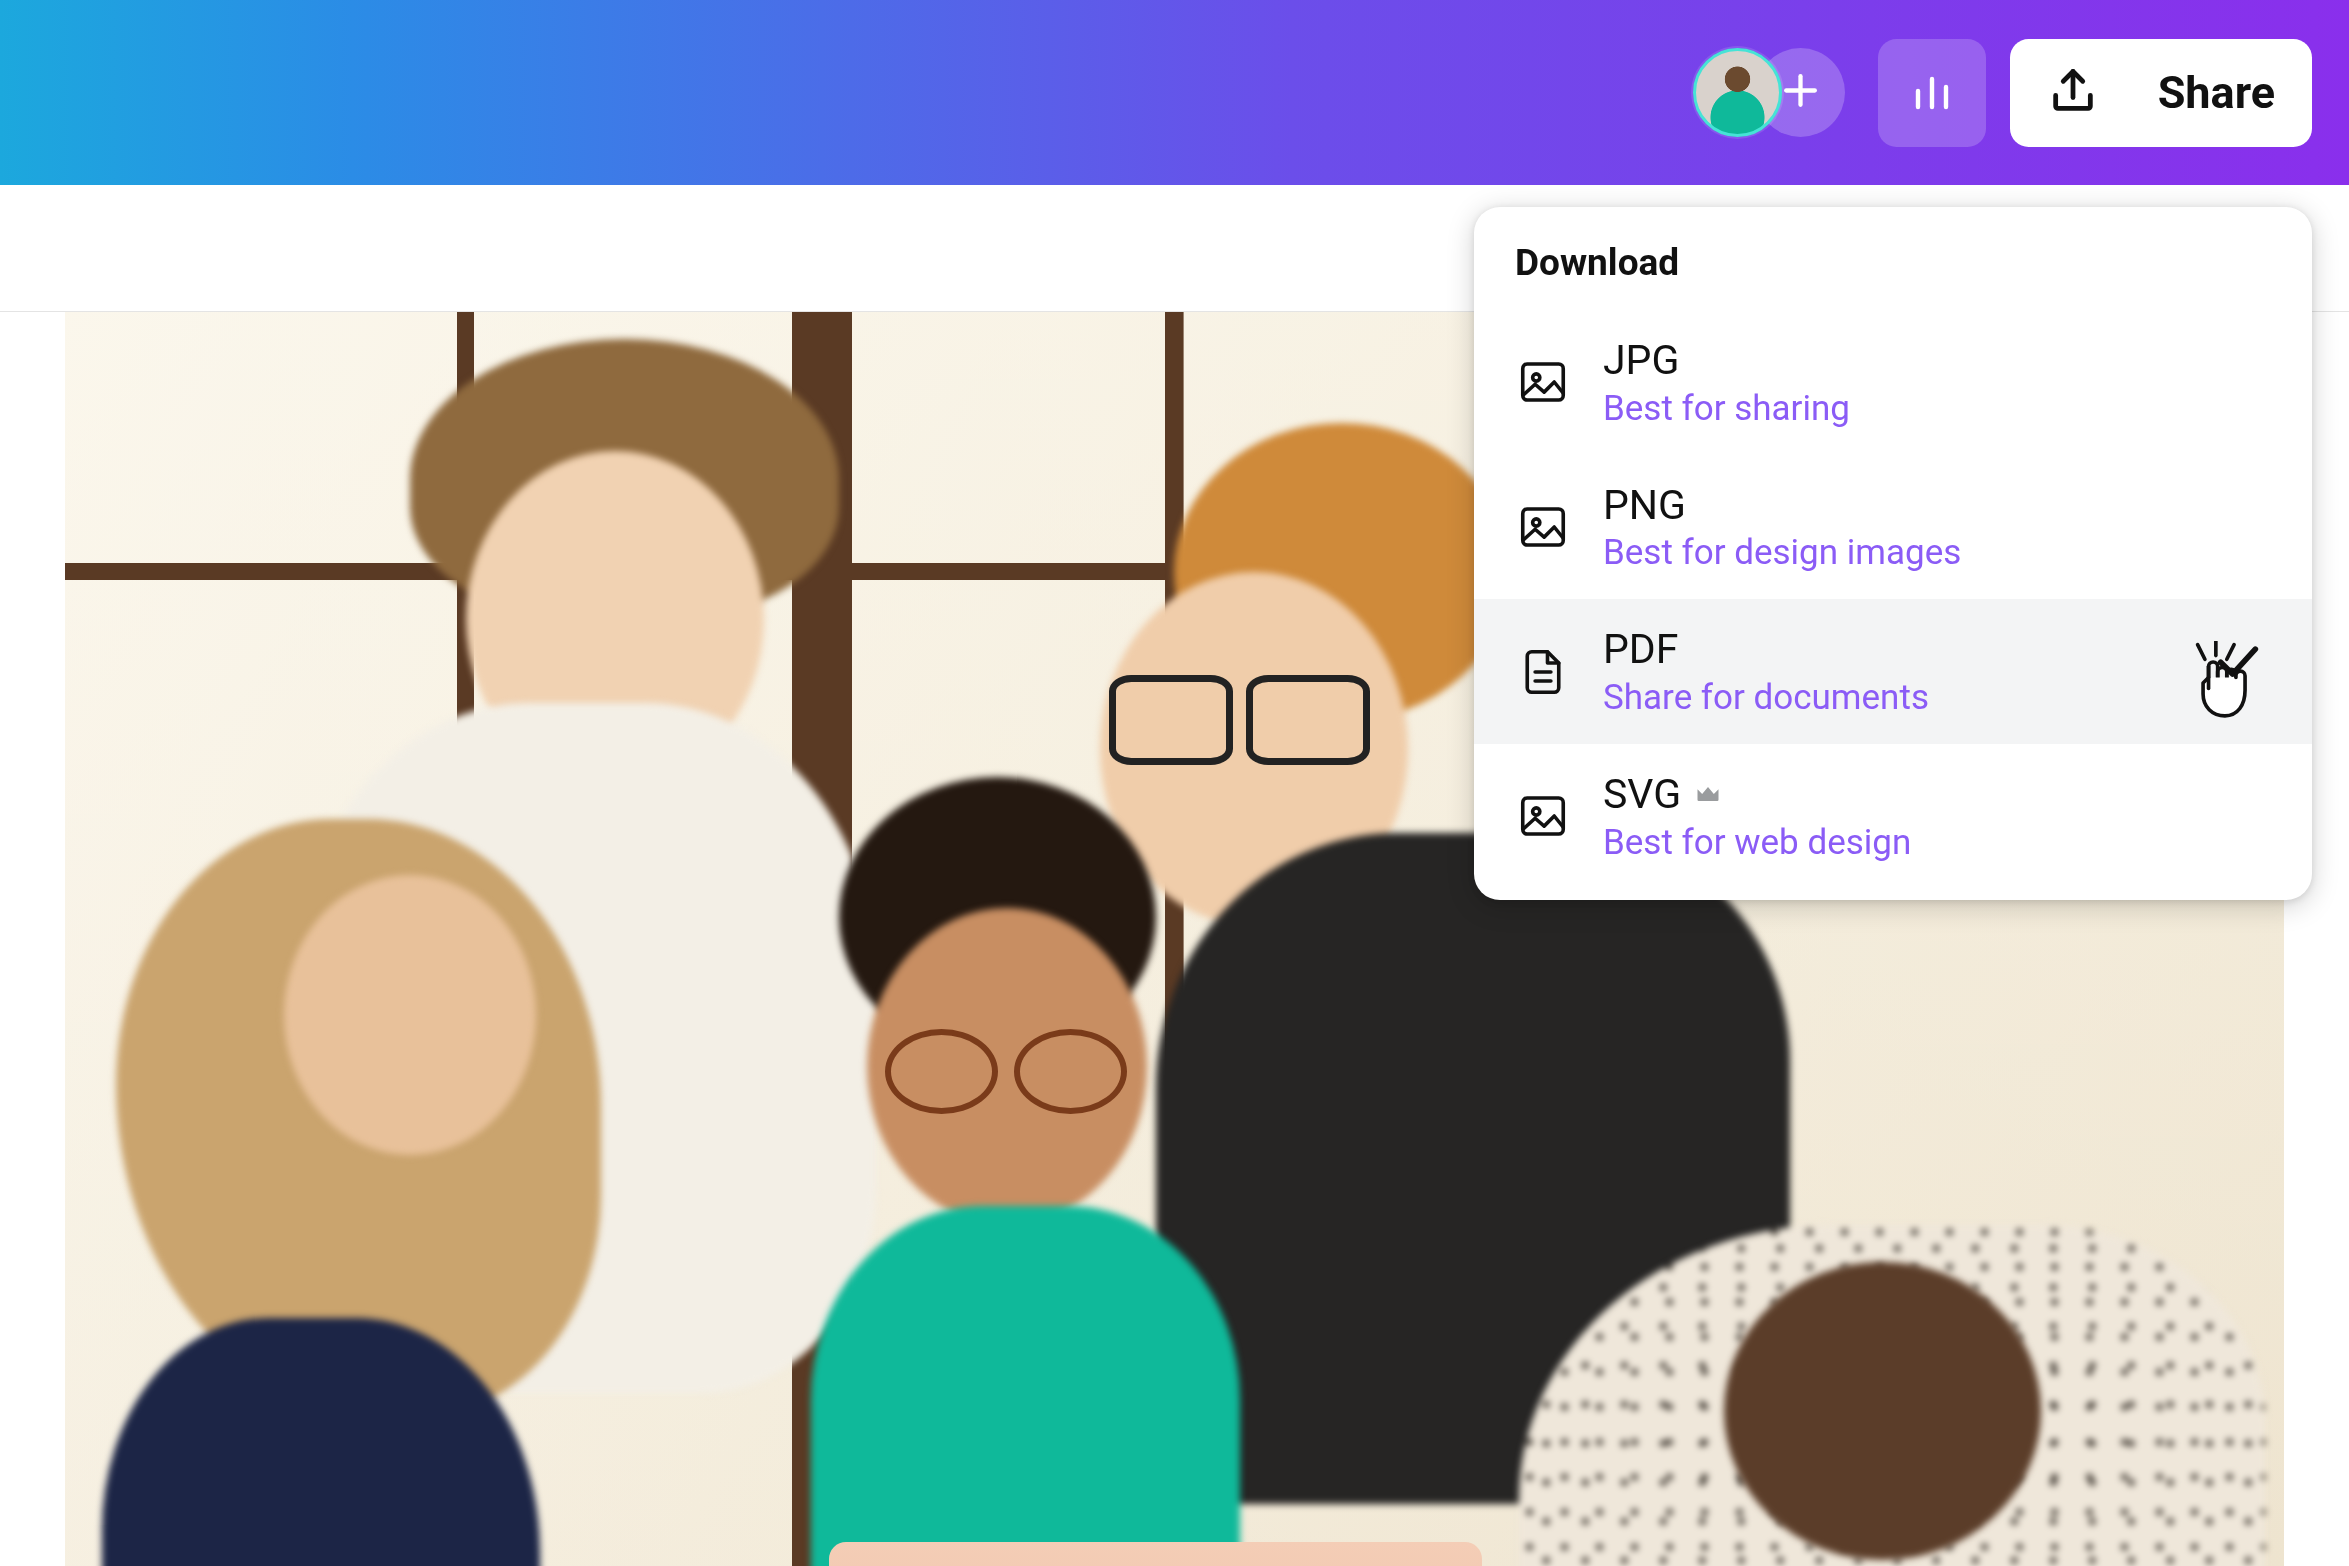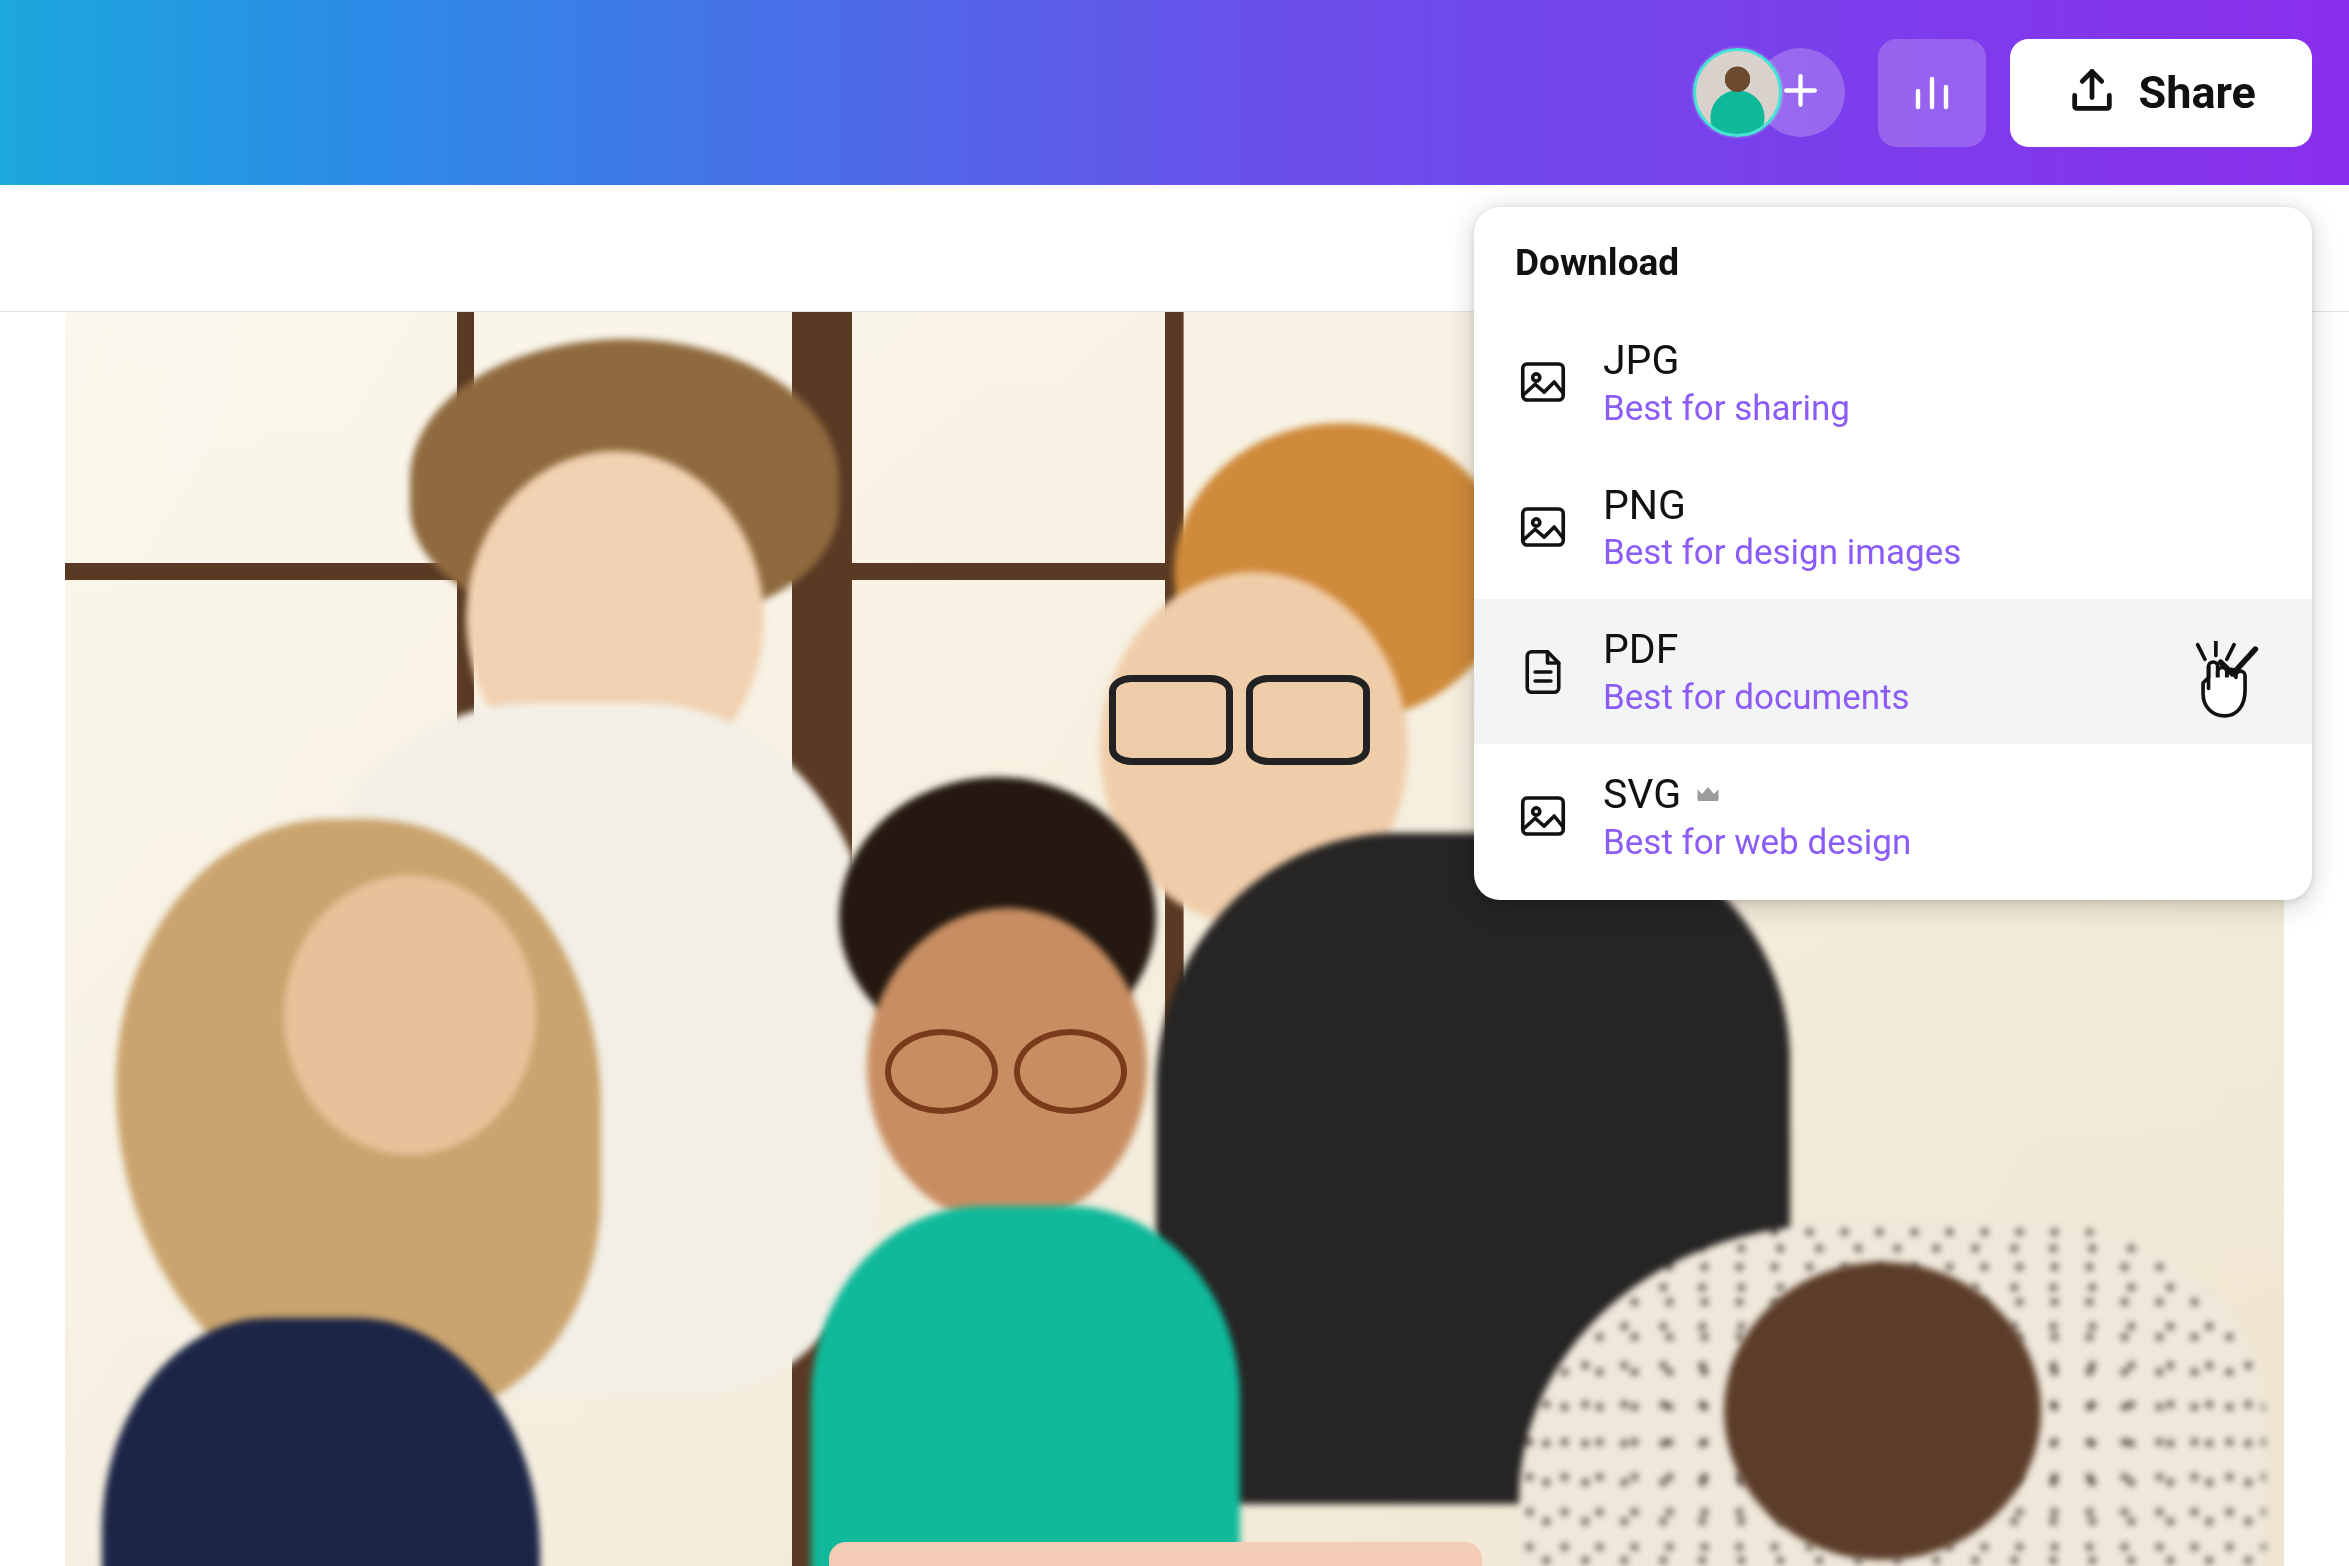--- a/index.html
+++ b/index.html
@@ -74,21 +74,21 @@
     .analytics-btn svg { width: 48px; height: 48px; }
 
     
     .share-btn {
       height: 108px;
       min-width: 302px;
       border-radius: 18.6px;
       background: #ffffff;
       display: flex;
       align-items: center;
-      justify-content: center;
+      justify-content: space-between;
       gap: 20.5px;
       padding: 0 37px;
       cursor: pointer;
     }
     .share-btn svg { width: 52px; height: 52px; }
     .share-label {
       font-size: 45px;
       font-weight: 700;
       color: #111;
     }
@@ -335,21 +335,21 @@
     <div class="opt-icon">
       <svg viewBox="0 0 24 24" fill="none" stroke="#111" stroke-width="1.6" stroke-linejoin="round" stroke-linecap="round">
         <path d="M14 3H7a2 2 0 0 0-2 2v14a2 2 0 0 0 2 2h10a2 2 0 0 0 2-2V8z"></path>
         <path d="M14 3v5h5"></path>
         <line x1="8.5" y1="12" x2="15.5" y2="12"></line>
         <line x1="8.5" y1="16" x2="15.5" y2="16"></line>
       </svg>
     </div>
     <div class="opt-text">
       <div class="opt-title">PDF</div>
-      <div class="opt-sub">Best for documents</div>
+      <div class="opt-sub">Share for documents</div>
     </div>
     <span class="check-icon">
       <svg viewBox="0 0 24 24" fill="none" stroke="#111" stroke-width="2.6" stroke-linecap="round" stroke-linejoin="round">
         <polyline points="4 13 9.5 18.5 20 7"></polyline>
       </svg>
     </span>
   </div>
 
   <div class="option">
     <div class="opt-icon">

